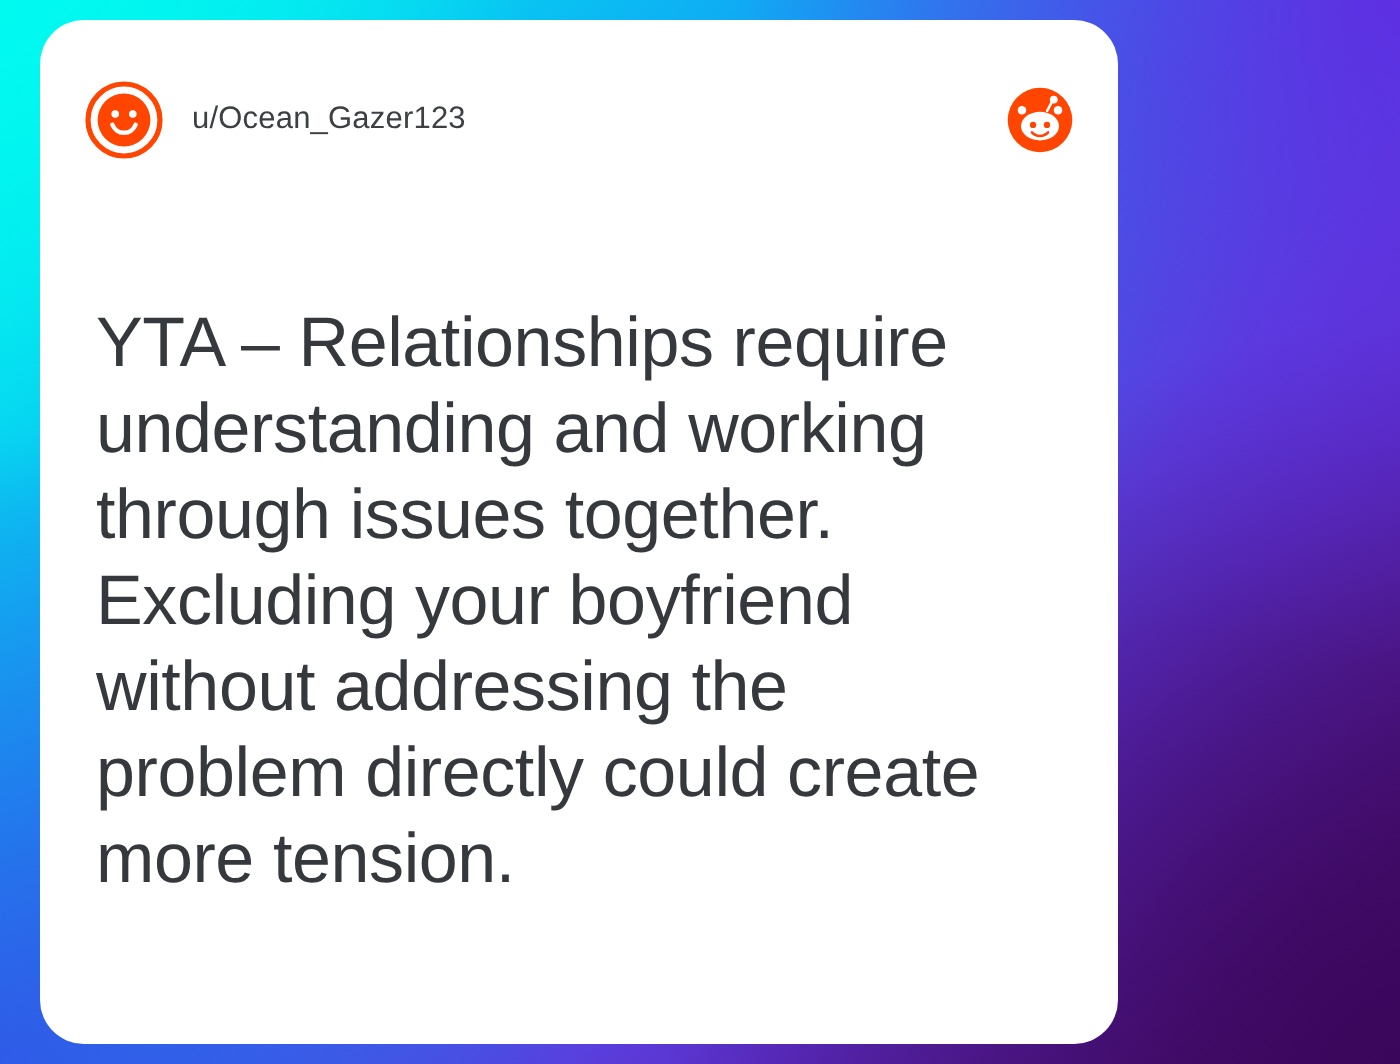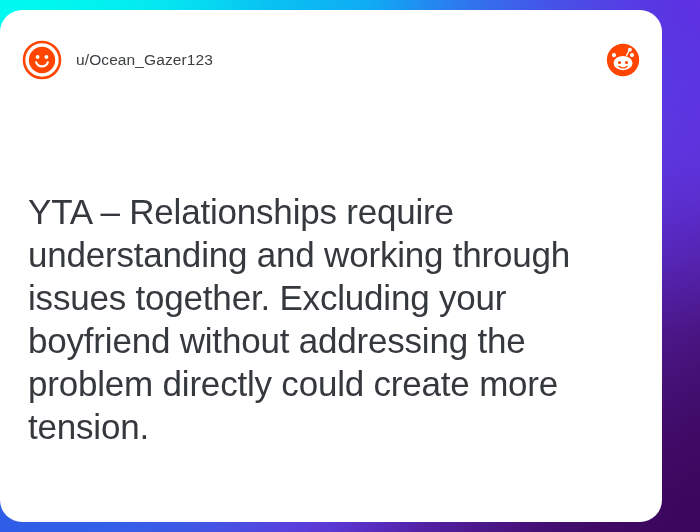--- a/index.html
+++ b/index.html
@@ -42,23 +42,23 @@
     inset: 0;
     background:
       radial-gradient(circle at 100% 0%, rgba(95,45,225,0.95) 0%, rgba(95,45,225,0.0) 38%),
       radial-gradient(circle at 0% 100%, rgba(48,84,230,0.85) 0%, rgba(48,84,230,0.0) 36%),
       radial-gradient(circle at 100% 100%, rgba(58,6,92,0.95) 0%, rgba(58,6,92,0.0) 42%),
       radial-gradient(circle at 0% 0%, rgba(0,250,240,0.95) 0%, rgba(0,250,240,0.0) 30%);
   }
 
   #card {
     position: absolute;
-    left: 0;
+    left: 20px;
     top: 10px;
-    width: 662px;
+    width: 539px;
     height: 512px;
     background: #ffffff;
     border-radius: 22px;
     overflow: hidden;
   }
 
   #card-header {
     position: absolute;
     left: 0;
     top: 0;
@@ -103,21 +103,20 @@
 
   #post-text {
     font-size: 35px;
     line-height: 43px;
     color: #35393d;
     letter-spacing: -0.2px;
     font-weight: 400;
     font-family: "Liberation Sans", sans-serif;
     white-space: pre-wrap;
     word-break: normal;
-    margin-top: 40px;
   }
 </style>
 </head>
 <body>
 
 <div id="backdrop"></div>
 
 <div id="card">
 
   <div id="card-header">

